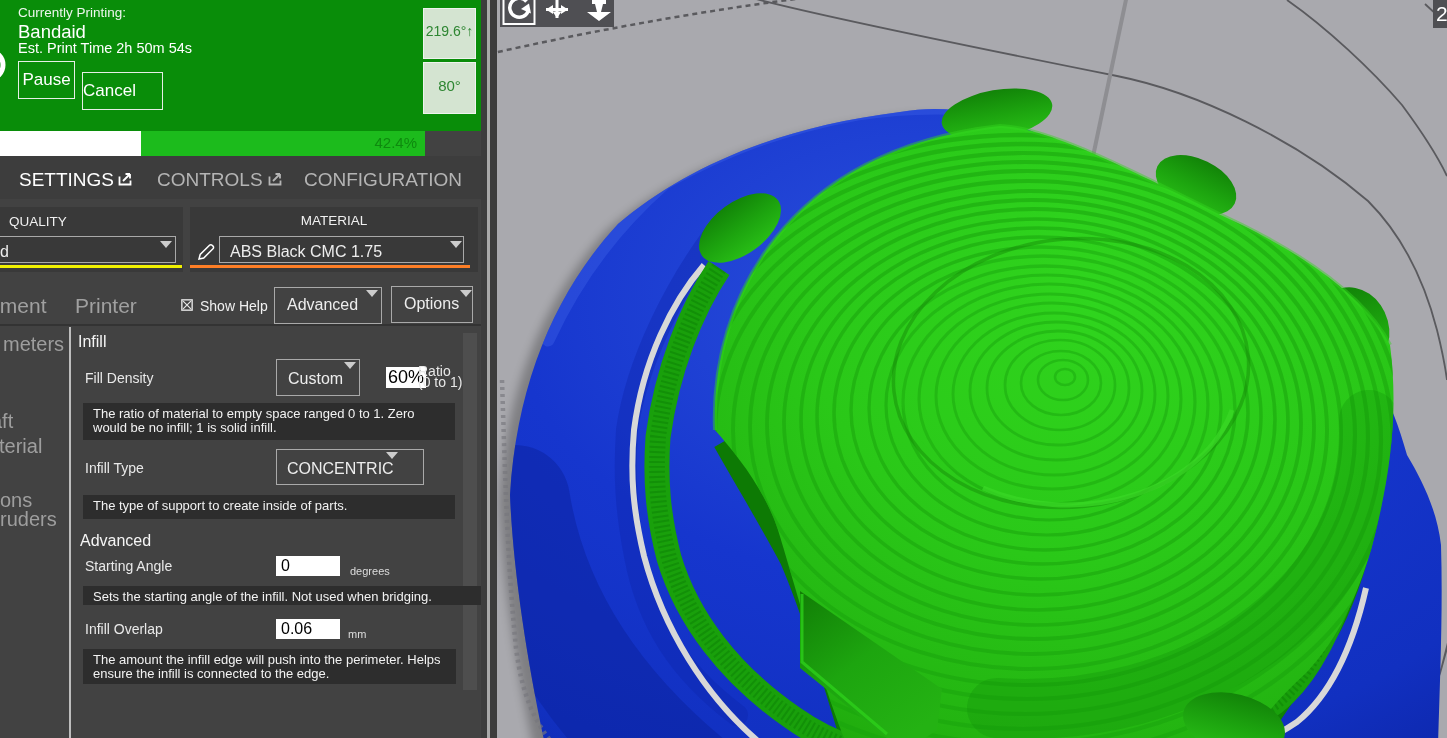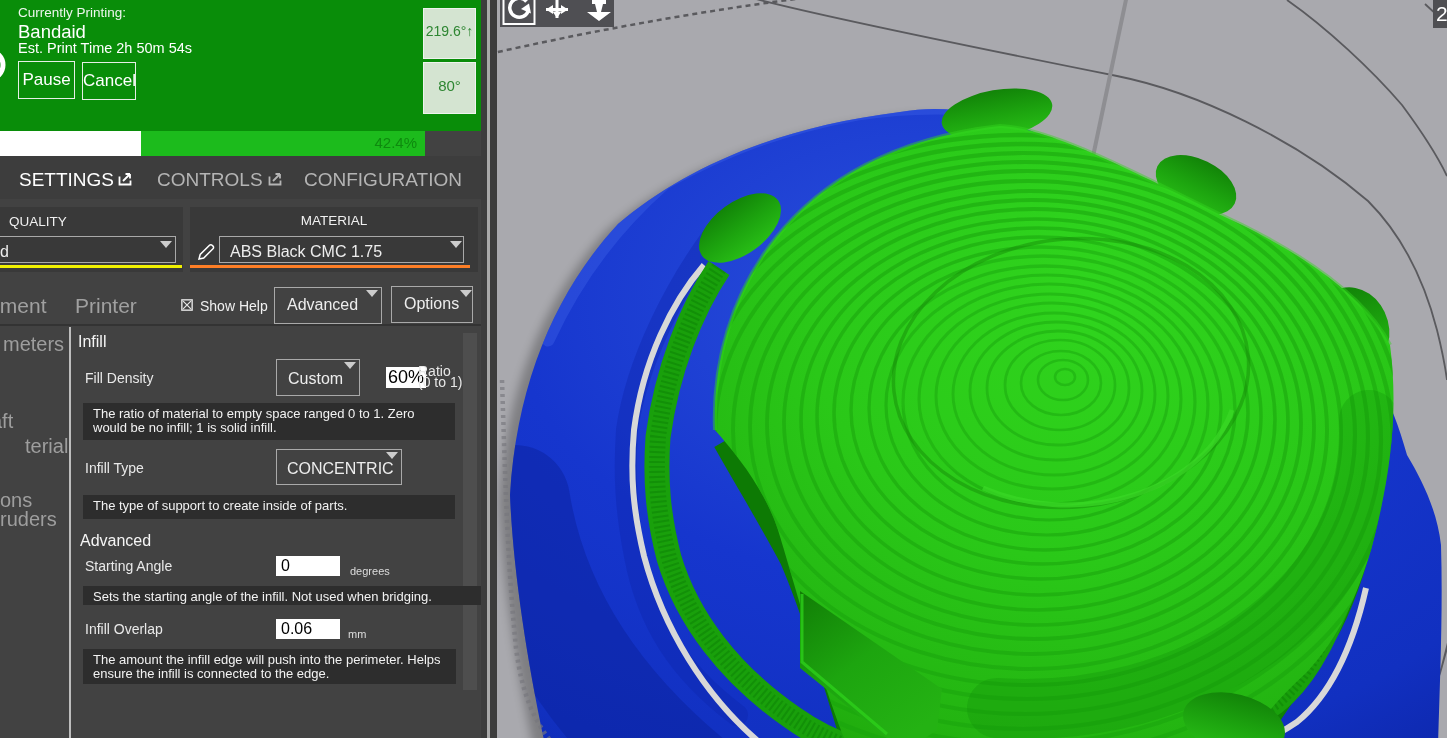--- a/index.html
+++ b/index.html
@@ -23,21 +23,21 @@
 <body>
 <div id="panel">
   <div id="hdr">
     <svg class="abs" style="left:0;top:49px" width="10" height="34">
         <circle cx="-11" cy="16" r="14" fill="none" stroke="#fff" stroke-width="5"></circle>
       </svg>
     <div class="abs" style="left:18px;top:5px;font-size:13.5px;color:#eef7ee;">Currently Printing:</div>
     <div class="abs" style="left:18px;top:21px;font-size:18.5px;">Bandaid</div>
     <div class="abs" style="left:18px;top:40px;font-size:14.5px;">Est. Print Time 2h 50m 54s</div>
     <div class="abs" style="left:18px;top:61px;width:57px;height:38px;border:1px solid #e6efe6;font-size:17px;text-align:center;line-height:36px;">Pause</div>
-    <div class="abs" style="left:82px;top:62px;width:54px;height:38px;border:1px solid #e6efe6;font-size:17px;text-align:left;line-height:36px;">Cancel</div>
+    <div class="abs" style="left:82px;top:72px;width:81px;height:38px;border:1px solid #e6efe6;font-size:17px;text-align:left;line-height:36px;">Cancel</div>
     <div class="tempbox" style="top:8px;height:51px;font-size:14px;line-height:44px;">219.6°↑</div>
     <div class="tempbox" style="top:62px;height:52px;font-size:15px;line-height:45px;">80°</div>
   </div>
   <div id="prog">
     <div class="abs" style="left:0;top:0;width:141px;height:25px;background:#fff;"></div>
     <div class="abs" style="right:8px;top:3px;font-size:15px;color:#0e8a0e;">42.4%</div>
   </div>
   <div id="tabbar">
     <div class="abs" style="left:19px;top:13px;font-size:19px;color:#fff;">SETTINGS</div>
     <svg class="abs" style="left:117px;top:15px" width="16" height="16" viewBox="0 0 16 16">
@@ -82,35 +82,35 @@
   </div>
   <div class="tri" style="left:366px;top:290px;"></div>
   <div class="dd" style="left:391px;top:286px;width:82px;height:37px;">
     <div class="abs" style="left:12px;top:8px;font-size:16px;">Options</div>
   </div>
   <div class="tri" style="left:460px;top:290px;"></div>
   <div class="abs" style="left:0px;top:324px;width:481px;height:1.5px;background:#333333;"></div>
   <div class="abs" style="left:69px;top:327px;width:2px;height:411px;background:#bdbdbd;"></div>
   <div class="side" style="left:3px;top:333px;">meters</div>
   <div class="side" style="left:-9px;top:410px;">aft</div>
-  <div class="side" style="left:-1px;top:435px;padding-left:26px;">terial</div>
+  <div class="side" style="left:-1px;top:435px;">terial</div>
   <div class="side" style="left:0px;top:489px;">ons</div>
   <div class="side" style="left:0px;top:508px;">ruders</div>
   <div class="abs" style="left:463px;top:333px;width:14px;height:357px;background:#4e4e4e;"></div>
   <div class="abs" style="left:78px;top:333px;font-size:16px;color:#f5f5f5;">Infill</div>
   <div class="lbl" style="left:85px;top:370px;">Fill Density</div>
   <div class="dd" style="left:276px;top:359px;width:84px;height:37px;">
     <div class="abs" style="left:11px;top:10px;font-size:16px;">Custom</div>
   </div>
   <div class="tri" style="left:344px;top:362px;"></div>
   <div class="inp" style="left:370px;top:367px;width:40px;height:21px;font-size:18px;text-align:center;line-height:21px;margin-left:16px;">60%</div>
   <div class="abs" style="left:418px;top:366px;font-size:14px;line-height:10.5px;color:#e8e8e8;">Ratio<br>(0 to 1)</div>
   <div class="help" style="top:403px;width:372px;height:37px;">The ratio of material to empty space ranged 0 to 1. Zero would be no infill; 1 is solid infill.</div>
   <div class="lbl" style="left:85px;top:460px;">Infill Type</div>
-  <div class="dd" style="left:276px;top:449px;width:126px;height:36px;">
+  <div class="dd" style="left:276px;top:449px;width:148px;height:36px;">
     <div class="abs" style="left:10px;top:10px;font-size:16px;">CONCENTRIC</div>
   </div>
   <div class="tri" style="left:386px;top:452px;"></div>
   <div class="help" style="top:495px;width:372px;height:24px;">The type of support to create inside of parts.</div>
   <div class="abs" style="left:80px;top:532px;font-size:16px;color:#f5f5f5;">Advanced</div>
   <div class="lbl" style="left:85px;top:558px;">Starting Angle</div>
   <div class="inp" style="left:276px;top:556px;width:64px;height:20px;font-size:16px;padding-left:5px;line-height:20px;">0</div>
   <div class="unit" style="left:350px;top:565px;">degrees</div>
   <div class="help" style="top:586px;width:415px;height:19px;">Sets the starting angle of the infill. Not used when bridging.</div>
   <div class="lbl" style="left:85px;top:621px;">Infill Overlap</div>

